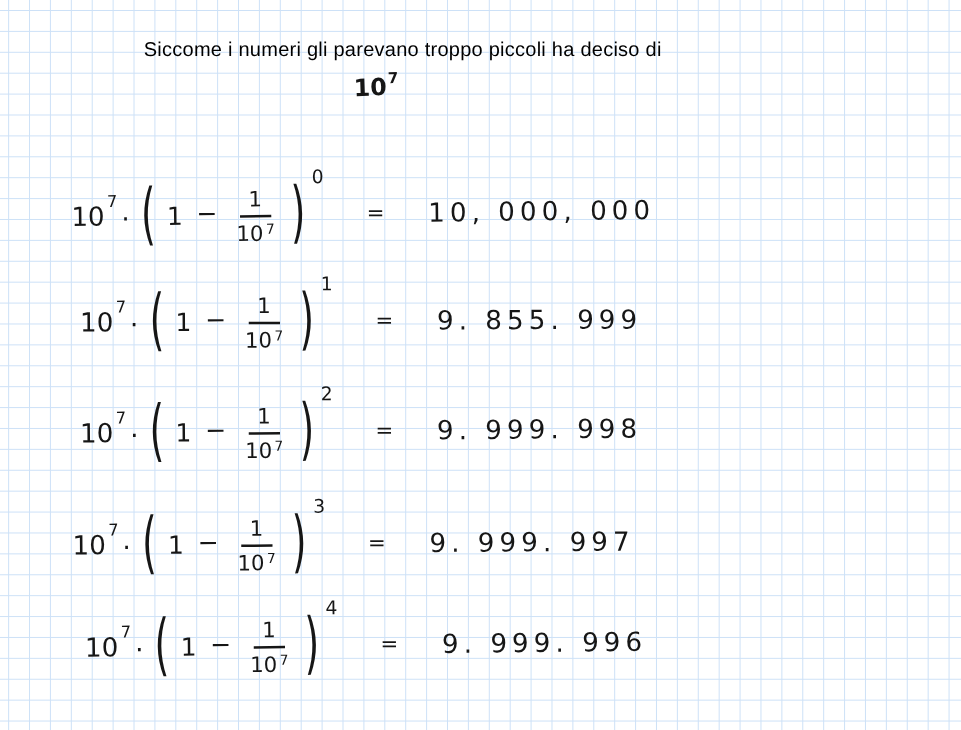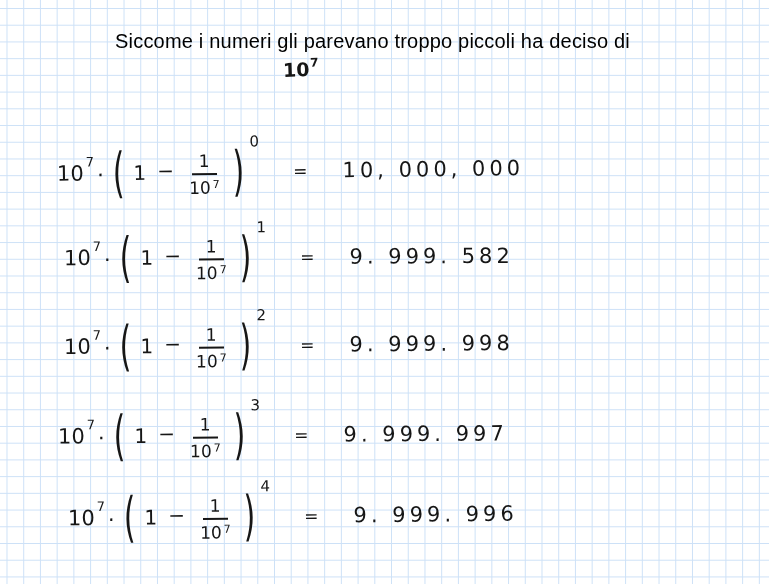--- a/index.html
+++ b/index.html
@@ -16,21 +16,21 @@
     overflow: hidden;
     font-family: "Liberation Sans", sans-serif;
     color: #111111;
   }
 
   
   .intro {
     position: absolute;
     left: 115px;
     top: 28px;
-    font-size: 20px;
+    font-size: 16px;
     line-height: 26px;
     letter-spacing: 0.2px;
     color: #000000;
   }
 
   
   .hand {
     font-family: "DejaVu Sans", sans-serif;
     color: #161616;
   }
@@ -138,21 +138,21 @@
       </span>
     <span class="paren">(</span>
     <span class="one">1</span>
     <span class="minus">−</span>
     <span class="frac">
       <span class="num">1</span>
       <span class="den"><span>10</span><sup>7</sup></span>
     </span>
     <span class="pgroup"><span class="paren">)</span><sup class="pexp">1</sup></span>
     <span class="eqsign">=</span>
-    <span class="result">9. 999. 582</span>
+    <span class="result">9. 855. 999</span>
   </div>
 
   <div class="eq hand r2">
     <span class="factor">
         <span>10</span>
         <sup class="fexp">7</sup>
         <span class="mdot">·</span>
       </span>
     <span class="paren">(</span>
     <span class="one">1</span>

